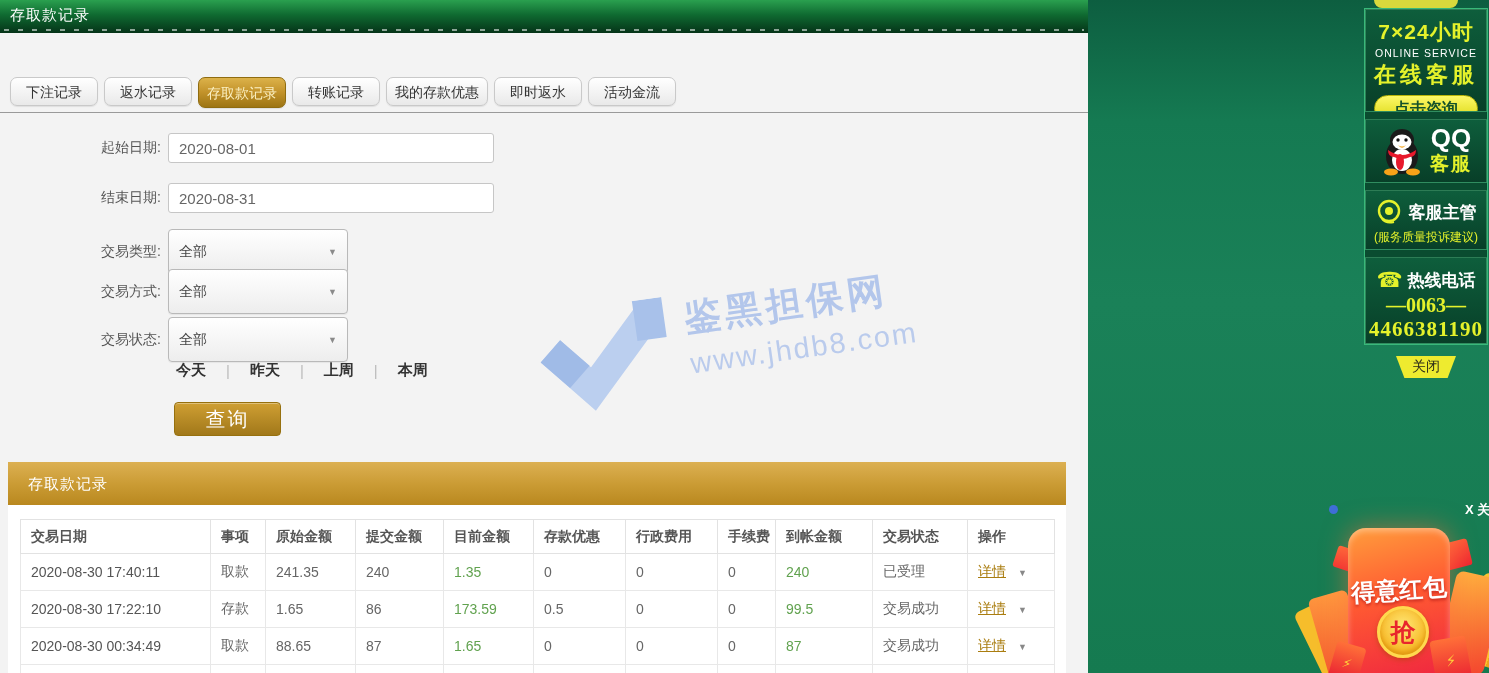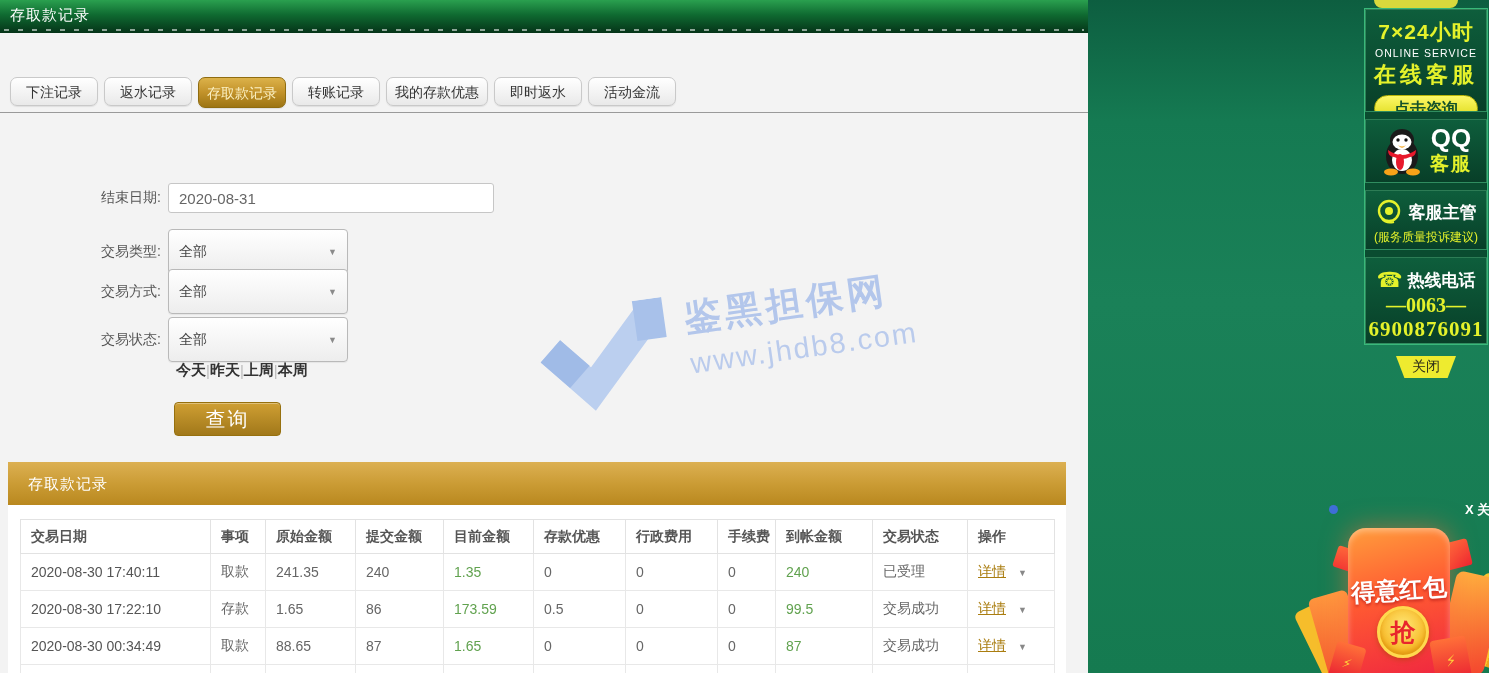--- a/index.html
+++ b/index.html
@@ -32,21 +32,21 @@
 
   
   .form-row { position:absolute; display:flex; align-items:center; }
   .form-label { width:168px; text-align:right; padding-right:7px; font-size:14px; color:#555; }
   .text-input { width:326px; height:30px; border:1px solid #c6c6c6; border-radius:3px; background:#fff;
     font-size:15px; color:#666; padding:0 10px; font-family:inherit; }
   .select-box { width:180px; height:45px; border:1px solid #b9b9b9; border-radius:4px;
     background:linear-gradient(180deg,#ffffff,#ededed); display:flex; align-items:center; justify-content:space-between;
     padding:0 10px; font-size:14px; color:#444; cursor:pointer; box-shadow:0 1px 1px rgba(0,0,0,.06); }
   .select-arrow { color:#8a8a8a; font-size:9px; }
-  .quick-links { position:absolute; left:176px; top:361px; display:flex; align-items:center; gap:0;
+  .quick-links { position:absolute; left:176px; top:361px; display:flex; align-items:center; gap:20px;
     font-size:15px; color:#333; font-weight:bold; }
   .quick-links .sep { color:#bbb; font-weight:normal; }
   .quick-link { cursor:pointer; }
   .query-btn { position:absolute; left:174px; top:402px; width:107px; height:34px; border:1px solid #96700e;
     border-radius:4px; background:linear-gradient(180deg,#cf9f33 0%,#b9882030 0%,#c2922a 45%,#a1781a 100%);
     background:linear-gradient(180deg,#cf9f33,#a1781a); color:#fff; font-size:20px; letter-spacing:2px;
     cursor:pointer; font-family:inherit; box-shadow:inset 0 1px 0 rgba(255,255,255,.35); }
 
   
   .panel { position:absolute; left:8px; top:462px; width:1058px; height:230px; background:#fff; }
@@ -148,20 +148,24 @@
       <div class="tab">下注记录</div>
       <div class="tab">返水记录</div>
       <div class="tab active">存取款记录</div>
       <div class="tab">转账记录</div>
       <div class="tab">我的存款优惠</div>
       <div class="tab">即时返水</div>
       <div class="tab">活动金流</div>
     </div>
     <div class="tab-underline"></div>
 
+    <div class="form-row" style="left:0; top:133px;">
+      <div class="form-label">起始日期:</div>
+      <input class="text-input" type="text" value="2020-08-01" style="">
+    </div>
 
     <div class="form-row" style="left:0; top:183px;">
       <div class="form-label">结束日期:</div>
       <input class="text-input" type="text" value="2020-08-31" style="">
     </div>
 
     <div class="form-row" style="left:0; top:229px;">
       <div class="form-label">交易类型:</div>
       <div class="select-box">
         <span>全部</span>
@@ -352,21 +356,21 @@
       </div>
       <div class="mgr-note y">(服务质量投诉建议)</div>
     </div>
 
     <div class="svc svc4">
       <div class="hot-row">
         <span class="phone-glyph y">☎</span>
         <span class="hot-label">热线电话</span>
       </div>
       <div class="phone-prefix y">—0063—</div>
-      <div class="phone-number y">6900876091</div>
+      <div class="phone-number y">4466381190</div>
     </div>
 
   </div>
 
   <button class="close-btn">关闭</button>
 
   <div class="promo">
     <div class="blue-dot"></div>
     <div class="promo-close">X 关</div>
     <div class="deco-sq sq1"></div>

